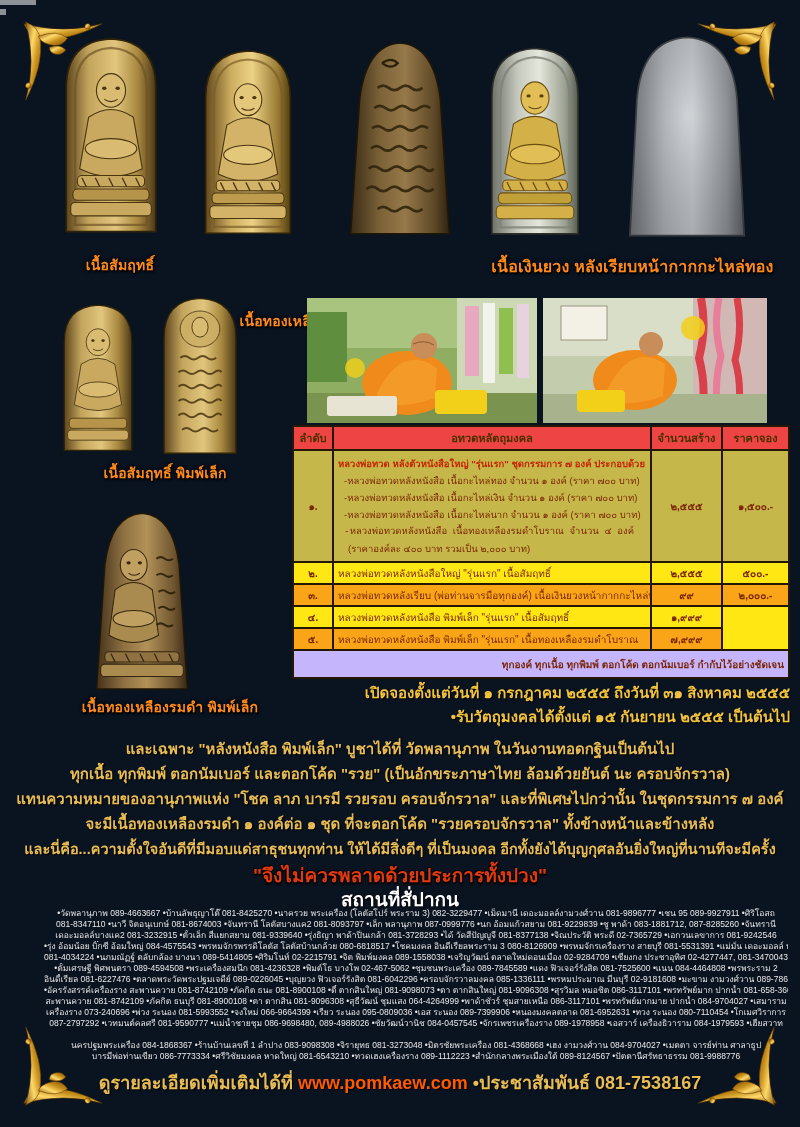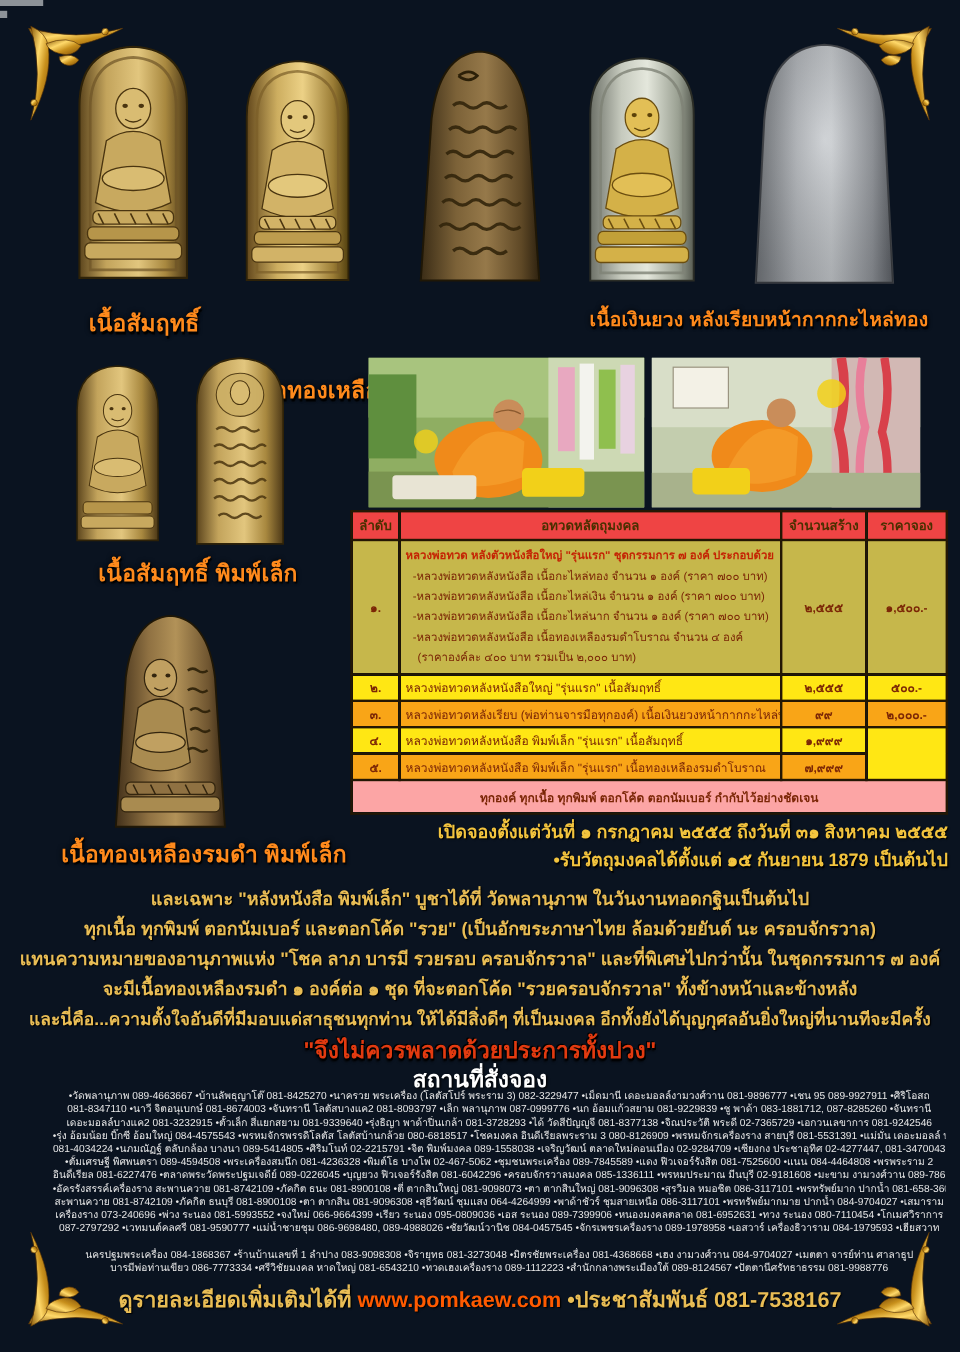--- a/index.html
+++ b/index.html
@@ -1,19 +1,19 @@
 <!DOCTYPE html>
 <html><head>
 <meta charset="utf-8">
 <style>
   html,body{margin:0;padding:0;background:#05080d;}
   #canvas{position:relative;width:800px;height:1127px;background:#0a1320;overflow:hidden;
           font-family:"Liberation Sans","DejaVu Sans",sans-serif;}
   .abs{position:absolute;}
-  .caption{position:absolute;color:#ff8a1c;font-weight:bold;font-size:19px;text-align:center;
+  .caption{position:absolute;color:#ff8a1c;font-weight:bold;font-size:14px;text-align:center;
            text-shadow:1px 2px 1px #000,0 0 4px #000;letter-spacing:.2px;white-space:nowrap;}
   .gold{color:#e9bd55;}
   .bookline{position:absolute;left:290px;width:500px;text-align:right;color:#f3c43e;
             font-weight:bold;font-size:15px;text-shadow:1px 1px 1px #000;white-space:nowrap;}
   .para{position:absolute;left:0;width:800px;text-align:center;color:#e9bd55;font-weight:bold;
         font-size:15px;text-shadow:1px 1px 1px #000;white-space:nowrap;}
   .redline{position:absolute;left:0;width:800px;text-align:center;color:#e23a10;font-weight:bold;
            font-size:19px;text-shadow:1px 1px 0 #000,-1px -1px 0 #000,0 2px 2px #000;}
   .ordertitle{position:absolute;left:0;width:800px;text-align:center;color:#ffffff;
               font-weight:bold;font-size:19px;text-shadow:1px 1px 2px #000;}
@@ -25,22 +25,22 @@
   #pricetable td{border:2px solid #241703;padding:0 4px;vertical-align:middle;
                  color:#7b2606;font-size:10px;overflow:hidden;white-space:nowrap;}
   #pricetable td.hd{background:#ef4444;color:#4a3000;font-weight:bold;font-size:11px;
                     text-align:center;height:22px;}
   .olive{background:#c6b74b;}
   .yel{background:#ffe714;}
   .org{background:#f9a517;}
   .num{text-align:center;font-weight:bold;font-size:11px;}
   .itemline{font-size:9.5px;line-height:17px;white-space:nowrap;}
   .itemred{color:#c42404;font-weight:bold;}
-  .tfooter{background:#fca5a5;color:#a02200;font-weight:bold;font-size:13px;
-           text-align:center;height:26px;}
+  .tfooter{background:#c4b5fd;color:#a02200;font-weight:bold;font-size:13px;
+           text-align:right;height:26px;}
   .bottombig{position:absolute;top:1068px;left:0;width:800px;text-align:center;
              font-weight:bold;font-size:18px;text-shadow:1px 1px 1px #000;white-space:nowrap;}
   .web{color:#ff5a00;}
   .corner{position:absolute;width:82px;height:82px;}
   .artifact{position:absolute;background:#8d9298;}
 </style>
 </head>
 <body>
 
 <div id="canvas">
@@ -318,21 +318,21 @@
       <td class="hd">จำนวนสร้าง</td>
       <td class="hd">ราคาจอง</td>
     </tr>
     <tr style="height:112px;">
       <td class="olive num">๑.</td>
       <td class="olive">
         <div class="itemline itemred">หลวงพ่อทวด หลังตัวหนังสือใหญ่ "รุ่นแรก" ชุดกรรมการ ๗ องค์ ประกอบด้วย</div>
         <div class="itemline" style="padding-left:6px;">-หลวงพ่อทวดหลังหนังสือ เนื้อกะไหล่ทอง จำนวน ๑ องค์ (ราคา ๗๐๐ บาท)</div>
         <div class="itemline" style="padding-left:6px;">-หลวงพ่อทวดหลังหนังสือ เนื้อกะไหล่เงิน จำนวน ๑ องค์ (ราคา ๗๐๐ บาท)</div>
         <div class="itemline" style="padding-left:6px;">-หลวงพ่อทวดหลังหนังสือ เนื้อกะไหล่นาก จำนวน ๑ องค์ (ราคา ๗๐๐ บาท)</div>
-        <div class="itemline" style="padding-left:6px;">-หลวงพ่อทวดหลังหนังสือ เนื้อทองเหลืองรมดำโบราณ  จำนวน ๔ องค์</div>
+        <div class="itemline" style="padding-left:6px;font-family:Liberation Mono, monospace;">-หลวงพ่อทวดหลังหนังสือ เนื้อทองเหลืองรมดำโบราณ  จำนวน ๔ องค์</div>
         <div class="itemline" style="padding-left:10px;">(ราคาองค์ละ ๔๐๐ บาท รวมเป็น ๒,๐๐๐ บาท)</div>
       </td>
       <td class="olive num">๒,๕๕๕</td>
       <td class="olive num">๑,๕๐๐.-</td>
     </tr>
     <tr style="height:22px;">
       <td class="yel num">๒.</td>
       <td class="yel">หลวงพ่อทวดหลังหนังสือใหญ่ "รุ่นแรก" เนื้อสัมฤทธิ์</td>
       <td class="yel num">๒,๕๕๕</td>
       <td class="yel num">๕๐๐.-</td>
@@ -354,30 +354,30 @@
       <td class="org">หลวงพ่อทวดหลังหนังสือ พิมพ์เล็ก "รุ่นแรก" เนื้อทองเหลืองรมดำโบราณ</td>
       <td class="org num">๗,๙๙๙</td>
     </tr>
     <tr>
       <td class="tfooter" colspan="4">ทุกองค์ ทุกเนื้อ ทุกพิมพ์ ตอกโค้ด ตอกนัมเบอร์ กำกับไว้อย่างชัดเจน</td>
     </tr>
   </tbody>
     </table>
 
   <div class="bookline" style="top:681px;">เปิดจองตั้งแต่วันที่ ๑ กรกฎาคม ๒๕๕๕ ถึงวันที่ ๓๑ สิงหาคม ๒๕๕๕</div>
-  <div class="bookline" style="top:705px;">•รับวัตถุมงคลได้ตั้งแต่ ๑๕ กันยายน 1879 เป็นต้นไป</div>
+  <div class="bookline" style="top:705px;">•รับวัตถุมงคลได้ตั้งแต่ ๑๕ กันยายน ๒๕๕๕ เป็นต้นไป</div>
 
   <div class="para" style="top:737px;">และเฉพาะ "หลังหนังสือ พิมพ์เล็ก" บูชาได้ที่ วัดพลานุภาพ ในวันงานทอดกฐินเป็นต้นไป</div>
   <div class="para" style="top:762px;">ทุกเนื้อ ทุกพิมพ์ ตอกนัมเบอร์ และตอกโค้ด "รวย" (เป็นอักขระภาษาไทย ล้อมด้วยยันต์ นะ ครอบจักรวาล)</div>
   <div class="para" style="top:787px;">แทนความหมายของอานุภาพแห่ง "โชค ลาภ บารมี รวยรอบ ครอบจักรวาล" และที่พิเศษไปกว่านั้น ในชุดกรรมการ ๗ องค์</div>
   <div class="para" style="top:812px;">จะมีเนื้อทองเหลืองรมดำ ๑ องค์ต่อ ๑ ชุด ที่จะตอกโค้ด "รวยครอบจักรวาล" ทั้งข้างหน้าและข้างหลัง</div>
   <div class="para" style="top:837px;font-size:14.5px;">และนี่คือ...ความตั้งใจอันดีที่มีมอบแด่สาธุชนทุกท่าน ให้ได้มีสิ่งดีๆ ที่เป็นมงคล อีกทั้งยังได้บุญกุศลอันยิ่งใหญ่ที่นานทีจะมีครั้ง</div>
   <div class="redline" style="top:860px;">"จึงไม่ควรพลาดด้วยประการทั้งปวง"</div>
 
-  <div class="ordertitle" style="top:884px;">สถานที่สั่งจอง</div>
+  <div class="ordertitle" style="top:884px;">สถานที่สั่ปากน</div>
 
   <div class="contact" style="top:908px;">•วัดพลานุภาพ 089-4663667 •บ้านลัพธุญาโต๊ 081-8425270 •นาครวย พระเครื่อง (โลตัสโปร์ พระราม 3) 082-3229477 •เม็ดมานี เดอะมอลล์งามวงศ์วาน 081-9896777 •เชน 95 089-9927911 •ศิริโอสถ</div>
   <div class="contact" style="top:919px;">081-8347110 •นาวี จิตอนุเบกษ์ 081-8674003 •จันทรานี โลตัสบางแค2 081-8093797 •เล็ก พลานุภาพ 087-0999776 •นก อ้อมแก้วสยาม 081-9229839 •ชู พาด้า 083-1881712, 087-8285260 •จันทรานี</div>
   <div class="contact" style="top:930px;">เดอะมอลล์บางแค2 081-3232915 •ตั้วเล็ก สี่แยกสยาม 081-9339640 •รุ่งธิญา พาด้าปิ่นเกล้า 081-3728293 •ได้ วัดสีปัญญูจี 081-8377138 •จิณประวัติ พระดี 02-7365729 •เอกวนเลขาการ 081-9242546</div>
   <div class="contact" style="top:941px;">•รุ่ง อ้อมน้อย บิ๊กซี อ้อมใหญ่ 084-4575543 •พรหมจักรพรรดิโลตัส โลตัสบ้านกล้วย 080-6818517 •โชคมงคล อินดีเรียลพระราม 3 080-8126909 •พรหมจักรเครื่องราง สายบุรี 081-5531391 •แม่มั่น เดอะมอลล์ บางแค</div>
   <div class="contact" style="top:952px;">081-4034224 •นภมณัฏฐ์ ตลับกล้อง บางนา 089-5414805 •ศิริมโนท์ 02-2215791 •จิต พิมพ์มงคล 089-1558038 •เจริญวัฒน์ ตลาดใหม่ดอนเมือง 02-9284709 •เซียงกง ประชาอุทิศ 02-4277447, 081-3470043</div>
   <div class="contact" style="top:963px;">•ตั้มเศรษฐี พิศพนตรา 089-4594508 •พระเครื่องสมนึก 081-4236328 •พิมต์โธ บางโพ 02-467-5062 •ชุมชนพระเครื่อง 089-7845589 •แดง ฟิวเจอร์รังสิต 081-7525600 •แนน 084-4464808 •พรพระราม 2</div>
   <div class="contact" style="top:974px;">อินดี้เรียล 081-6227476 •ตลาดพระวัดพระปฐมเจดีย์ 089-0226045 •บุญยวง ฟิวเจอร์รังสิต 081-6042296 •ครอบจักรวาลมงคล 085-1336111 •พรหมประมาณ มีนบุรี 02-9181608 •มะขาม งามวงศ์วาน 089-7862996</div>
   <div class="contact" style="top:985px;">•อัครรังสรรค์เครื่องราง สะพานควาย 081-8742109 •ภัคกิต ธนะ 081-8900108 •ตี๋ ตากสินใหญ่ 081-9098073 •ตา ตากสินใหญ่ 081-9096308 •สุรวิมล หมอชิต 086-3117101 •พรทรัพย์มาก ปากน้ำ 081-658-3600 •อัครรังสรรค์พระ</div>
   <div class="contact" style="top:996px;">สะพานควาย 081-8742109 •ภัคกิต ธนบุรี 081-8900108 •ตา ตากสิน 081-9096308 •สุธีวัฒน์ ชุมแสง 064-4264999 •พาด้าชัวร์ ชุมสายเหนือ 086-3117101 •พรทรัพย์มากมาย ปากน้ำ 084-9704027 •เสมาราม</div>

